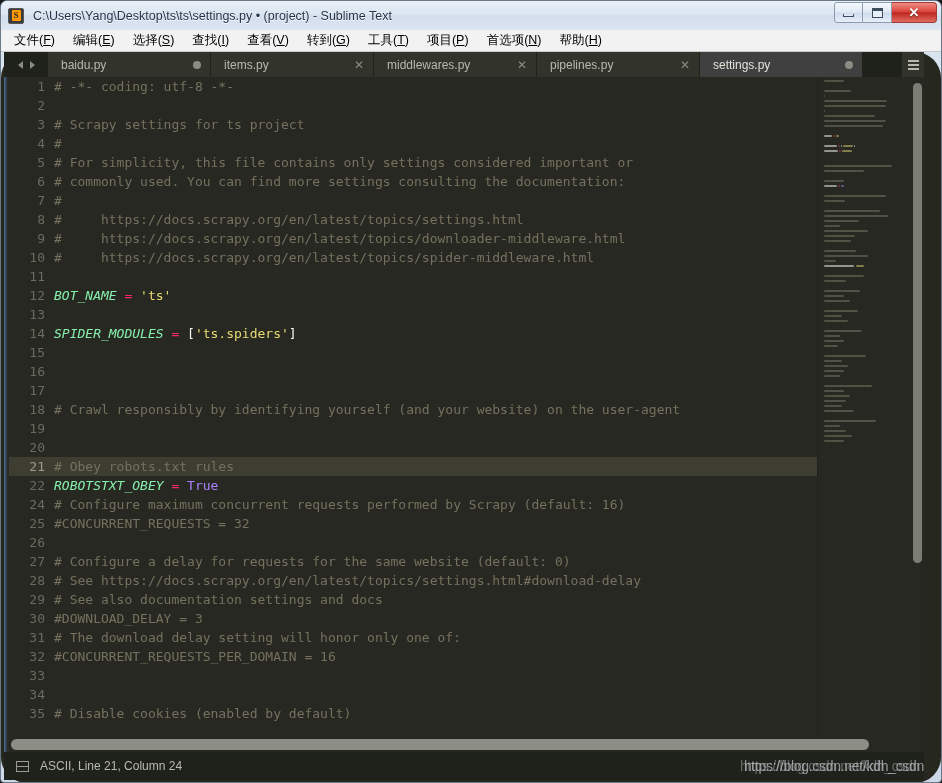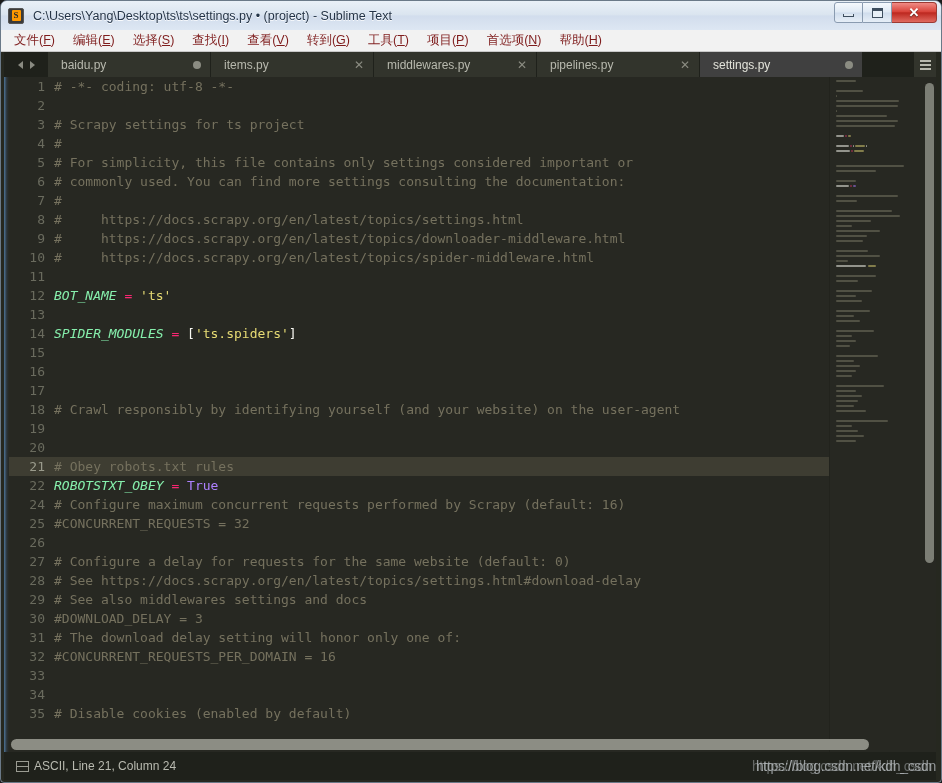--- a/index.html
+++ b/index.html
@@ -121,37 +121,38 @@
     height: 22px;
     background: #f2f2f2;
     border-bottom: 1px solid #c8c8c8;
     display: flex;
     align-items: center;
     padding-left: 4px;
     box-sizing: border-box;
   }
   .menu-item {
     font-size: 12.5px;
-    color: #7f1d1d;
+    color: #000000;
     padding: 2px 9px 3px 9px;
     white-space: nowrap;
     cursor: default;
     line-height: 1;
   }
   .menu-item .mn {
     text-decoration: underline;
   }
 
   
   .body-wrap {
     position: relative;
     height: 731px;
     background: #262820;
-    padding: 0 5px 0 3px;
-    box-sizing: border-box;
+    padding: 0 17px 0 3px;
+    box-sizing: border-box;
+    border-radius: 26px;
   }
 
   
   .tabbar {
     height: 25px;
     background: #1f211b;
     display: flex;
     align-items: stretch;
     position: relative;
     box-sizing: border-box;
@@ -350,21 +351,21 @@
     content: "";
     position: absolute;
     left: 0; right: 0;
     top: 4px;
     height: 1px;
     background: #9a9b92;
   }
   .status-text {
     font-size: 12px;
     color: #b9bab0;
-    margin-left: 5px;
+    margin-left: 11px;
     white-space: nowrap;
   }
   .watermark {
     position: absolute;
     right: 0;
     top: 50%;
     transform: translateY(-50%);
     font-size: 14px;
     color: rgba(215,220,225,0.62);
     white-space: nowrap;
@@ -474,21 +475,21 @@
           <div class="line"><span class="lineno">18</span><span class="code"><span class="cm"># Crawl responsibly by identifying yourself (and your website) on the user-agent</span></span></div>
           <div class="line"><span class="lineno">19</span></div>
           <div class="line"><span class="lineno">20</span><span class="code"></span></div>
           <div class="line current"><span class="lineno">21</span><span class="code"><span class="cm"># Obey robots.txt rules</span></span></div>
           <div class="line"><span class="lineno">22</span><span class="code"><span class="vr">ROBOTSTXT_OBEY </span><span class="op">= </span><span class="kw">True</span></span></div>
           <div class="line"><span class="lineno">24</span><span class="code"><span class="cm"># Configure maximum concurrent requests performed by Scrapy (default: 16)</span></span></div>
           <div class="line"><span class="lineno">25</span><span class="code"><span class="cm">#CONCURRENT_REQUESTS = 32</span></span></div>
           <div class="line"><span class="lineno">26</span><span class="code"></span></div>
           <div class="line"><span class="lineno">27</span><span class="code"><span class="cm"># Configure a delay for requests for the same website (default: 0)</span></span></div>
           <div class="line"><span class="lineno">28</span><span class="code"><span class="cm"># See https://docs.scrapy.org/en/latest/topics/settings.html#download-delay</span></span></div>
-          <div class="line"><span class="lineno">29</span><span class="code"><span class="cm"># See also middlewares settings and docs</span></span></div>
+          <div class="line"><span class="lineno">29</span><span class="code"><span class="cm"># See also documentation settings and docs</span></span></div>
           <div class="line"><span class="lineno">30</span><span class="code"><span class="cm">#DOWNLOAD_DELAY = 3</span></span></div>
           <div class="line"><span class="lineno">31</span><span class="code"><span class="cm"># The download delay setting will honor only one of:</span></span></div>
           <div class="line"><span class="lineno">32</span><span class="code"><span class="cm">#CONCURRENT_REQUESTS_PER_DOMAIN = 16</span></span></div>
           <div class="line"><span class="lineno">33</span></div>
           <div class="line"><span class="lineno">34</span><span class="code"></span></div>
           <div class="line"><span class="lineno">35</span><span class="code"><span class="cm"># Disable cookies (enabled by default)</span></span></div>
         </div>
       <div class="minimap">
         <div class="mm-inner" id="minimap-inner">
             <div class="mm-row">

